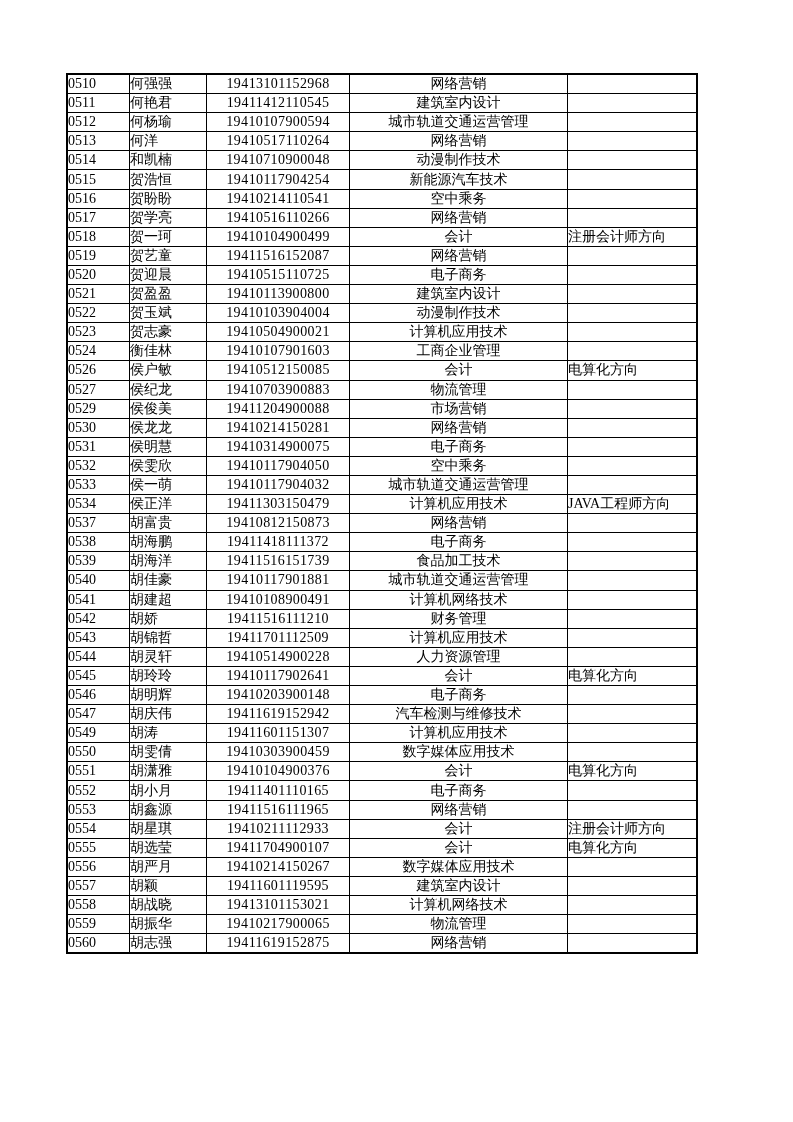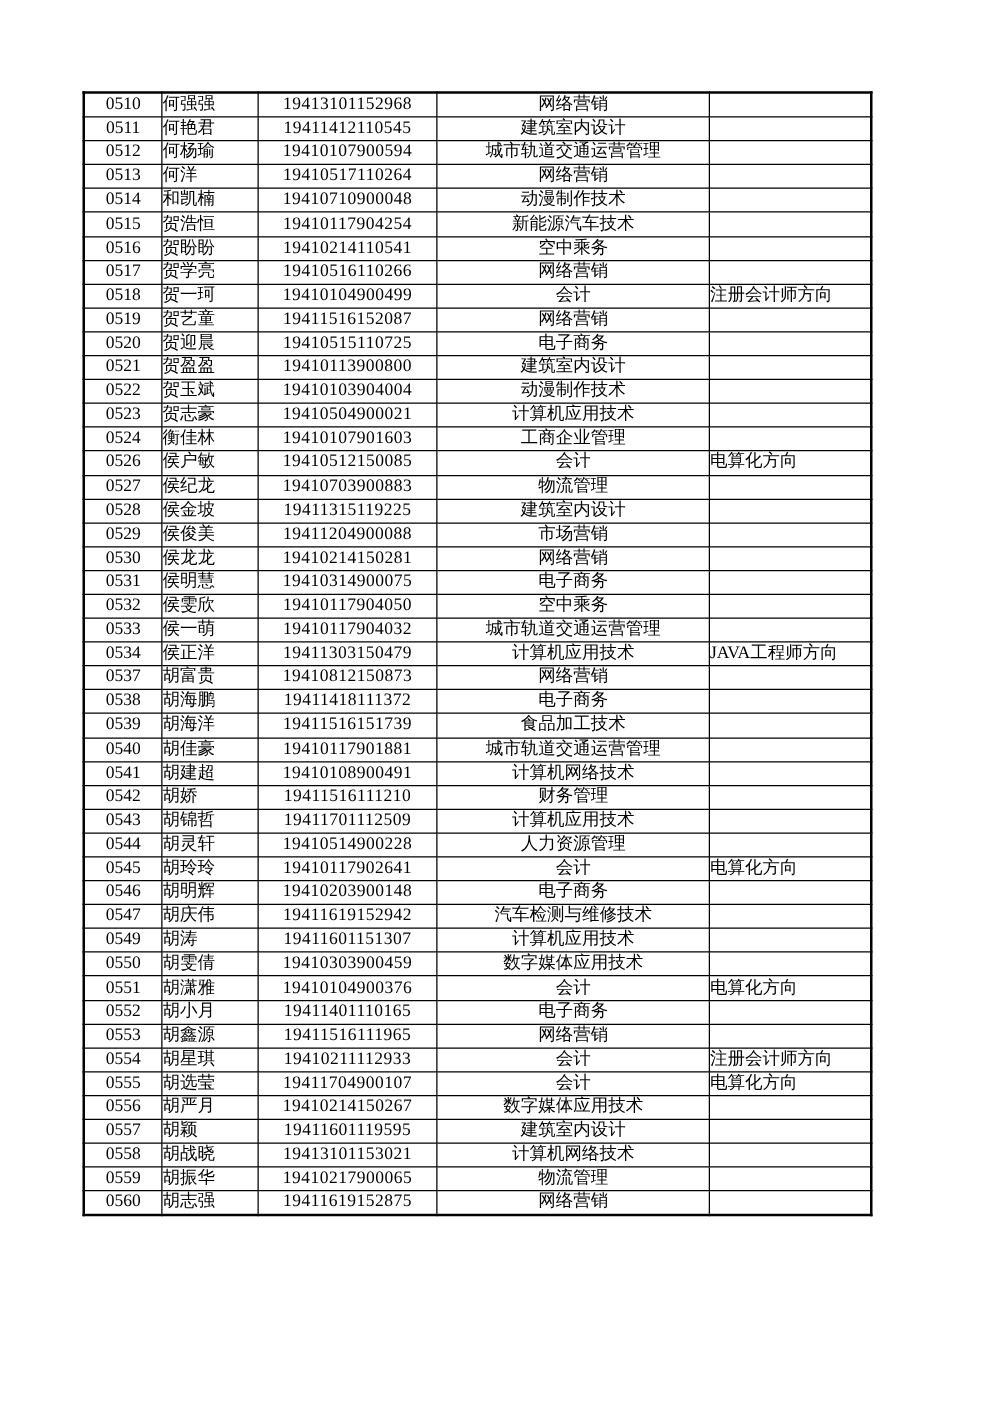--- a/index.html
+++ b/index.html
@@ -26,21 +26,21 @@
     border: 1px solid #000000;
     height: 18.1px;
     padding: 0;
     font-size: 14px;
     line-height: 18px;
     color: #000000;
     overflow: hidden;
     white-space: nowrap;
     vertical-align: middle;
   }
-  td.c0 { width: 61px;  text-align: center; }
+  td.c0 { width: 61px;  }
   td.c1 { width: 76px;  text-align: left; padding-left: 4px; }
   td.c2 { width: 142px; text-align: center; letter-spacing: 0.4px; }
   td.c3 { width: 217px; text-align: center; }
   td.c4 { width: 128px; text-align: left; }
 </style>
 </head>
 <body>
 
 <div class="sheet">
   <table class="roster">
@@ -158,27 +158,20 @@
           <td class="c4">电算化方向</td>
         </tr>
         <tr>
           <td class="c0">0527</td>
           <td class="c1">侯纪龙</td>
           <td class="c2">19410703900883</td>
           <td class="c3">物流管理</td>
           <td class="c4"></td>
         </tr>
         <tr>
-          <td class="c0">0528</td>
-          <td class="c1">侯金坡</td>
-          <td class="c2">19411315119225</td>
-          <td class="c3">建筑室内设计</td>
-          <td class="c4"></td>
-        </tr>
-        <tr>
           <td class="c0">0529</td>
           <td class="c1">侯俊美</td>
           <td class="c2">19411204900088</td>
           <td class="c3">市场营销</td>
           <td class="c4"></td>
         </tr>
         <tr>
           <td class="c0">0530</td>
           <td class="c1">侯龙龙</td>
           <td class="c2">19410214150281</td>

